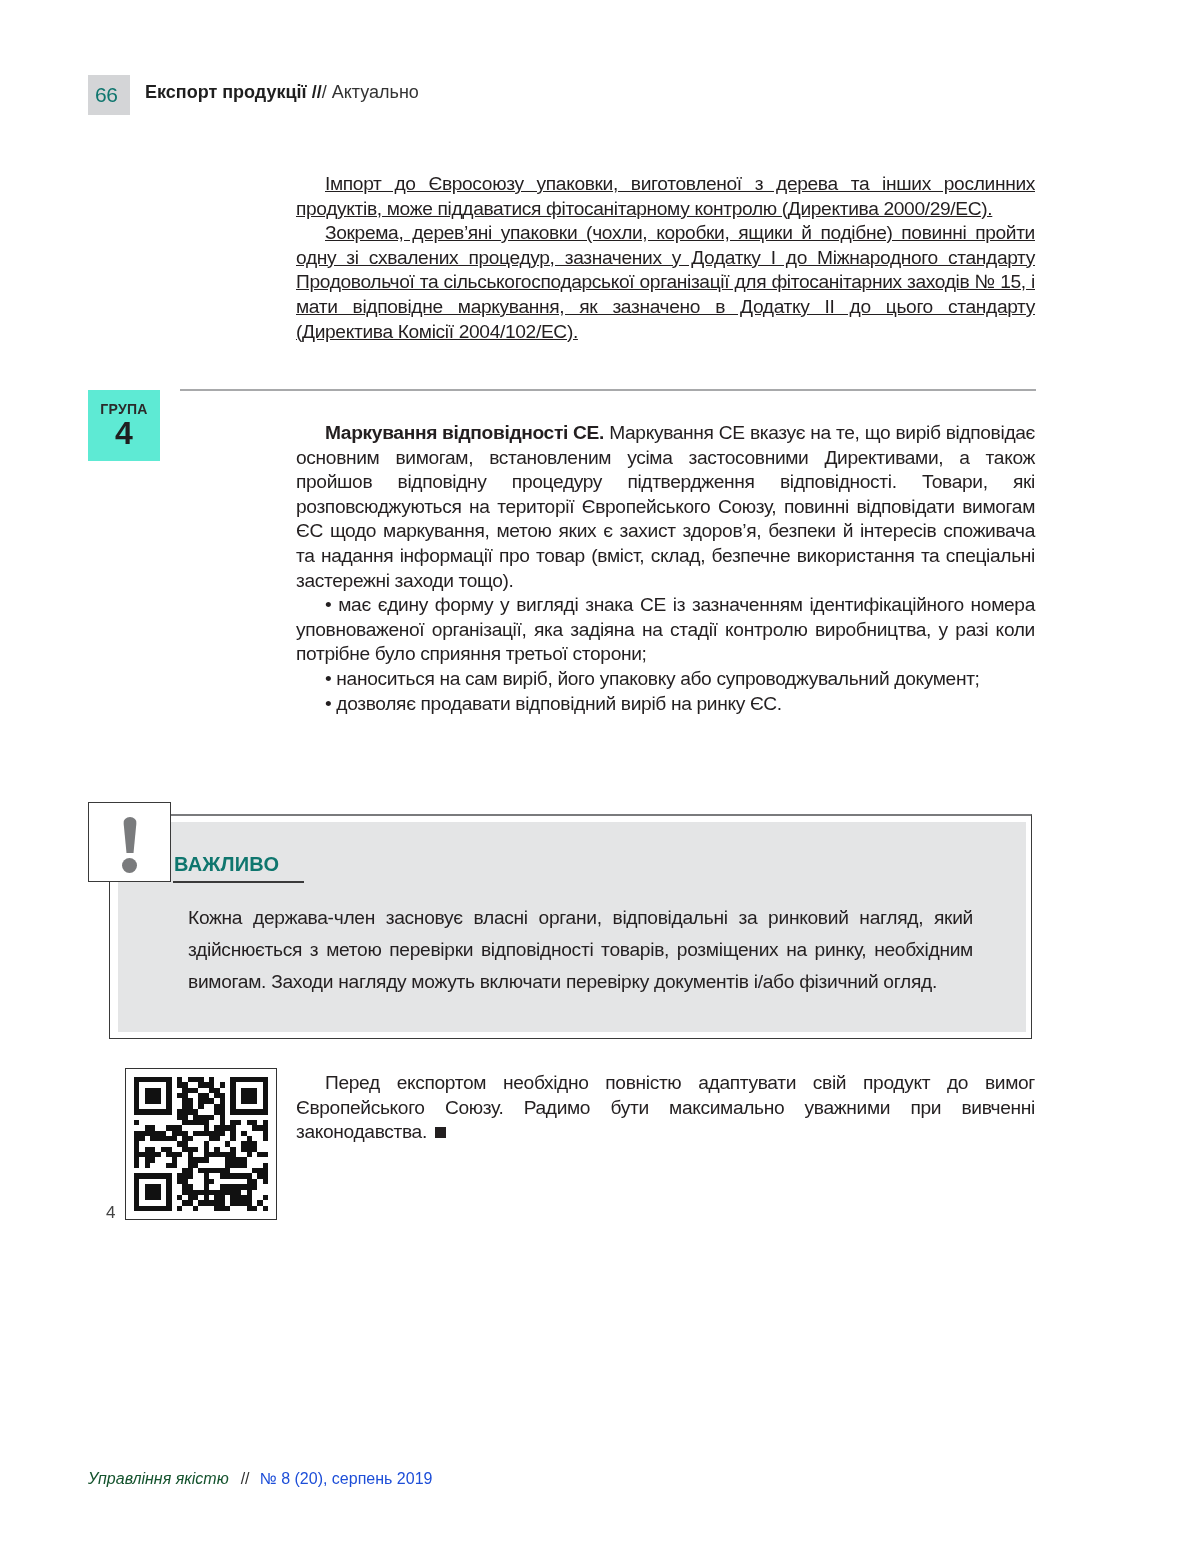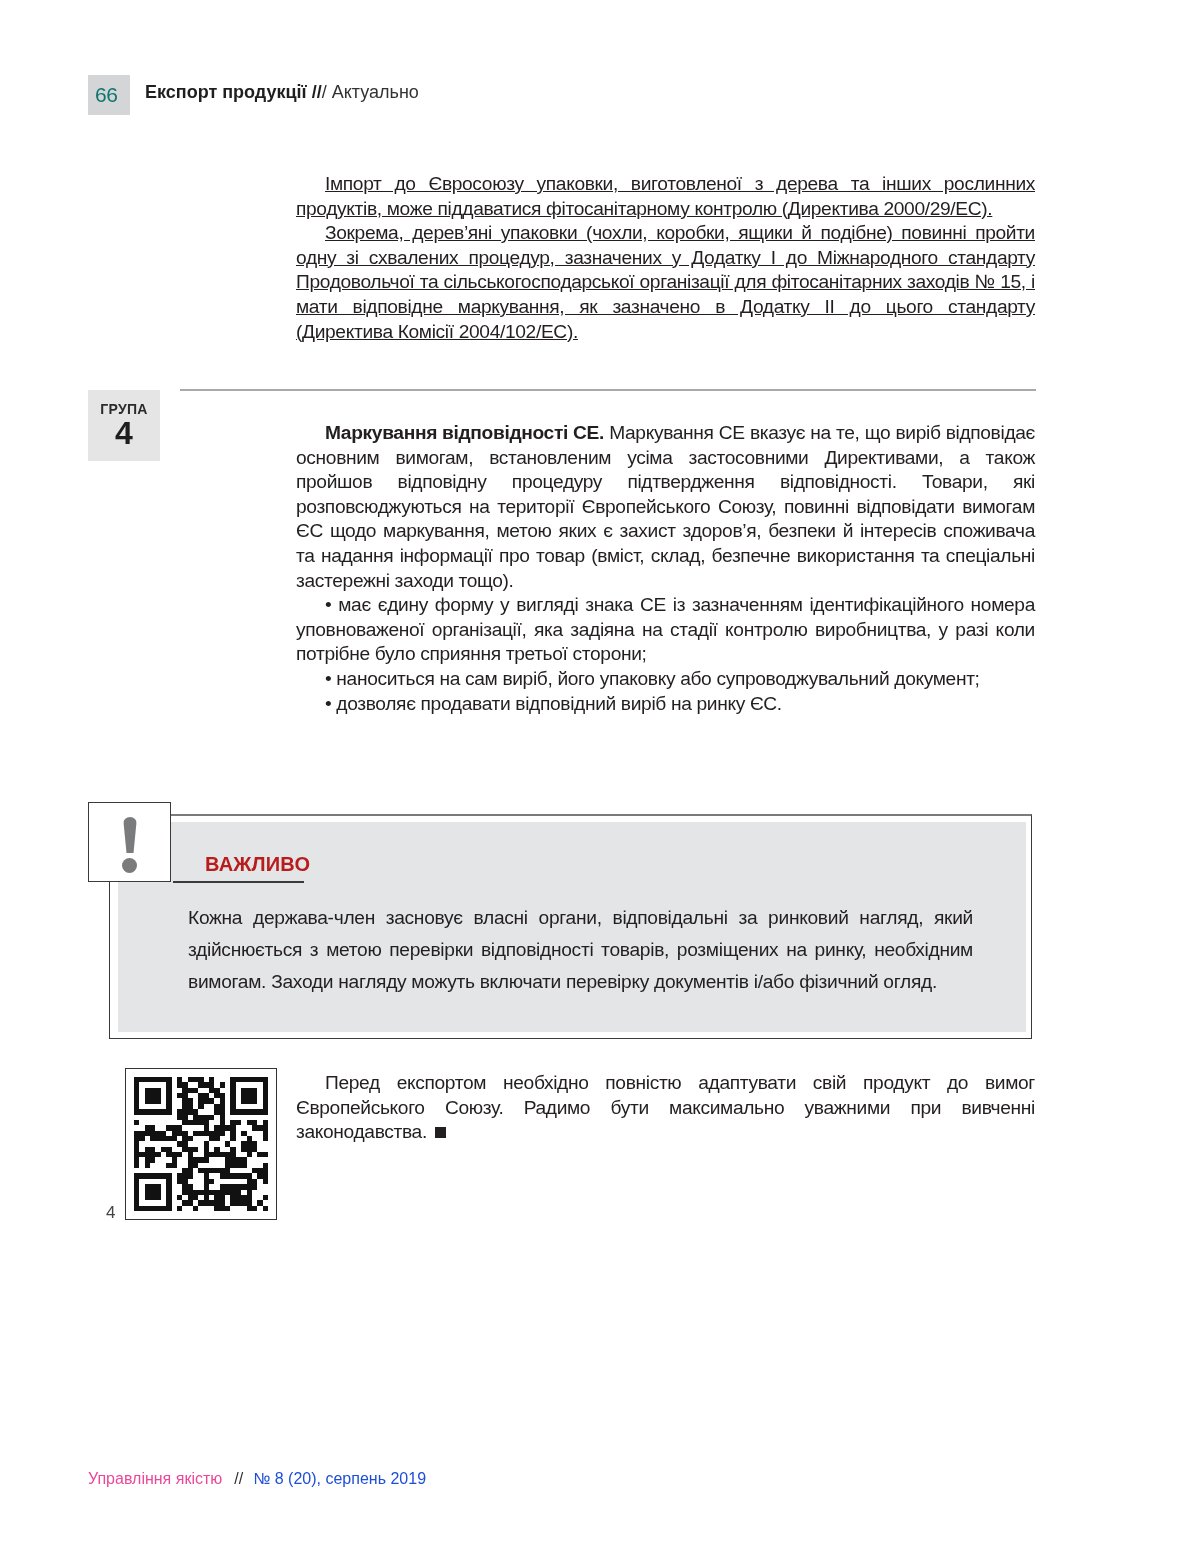--- a/index.html
+++ b/index.html
@@ -16,50 +16,50 @@
   .running-head .rubric { font-weight: normal; color: #333; }
 
   .col { position: absolute; left: 296px; width: 739px; font-size: 19.2px; line-height: 24.6px;
          color: #231f20; text-align: justify; font-stretch: condensed; }
   .col p { margin: 0; text-indent: 29px; letter-spacing: -0.35px; }
   .col p.bullet { text-indent: 29px; }
   .col .lead { font-weight: bold; }
 
   .divider { position: absolute; left: 180px; top: 389px; width: 856px; height: 2px; background: #a8a9ab; }
 
-  .group-box { position: absolute; left: 88px; top: 390px; width: 72px; height: 71px; background: #e5e5e5;
+  .group-box { position: absolute; left: 88px; top: 390px; width: 72px; height: 71px; background: #5eead4;
                text-align: center; }
   .group-label { display: block; margin-top: 11px; font-size: 14px; font-weight: bold; color: #2b2b2b; letter-spacing: 0.3px; }
   .group-num { display: block; margin-top: 0px; font-size: 32px; font-weight: bold; color: #1f1f1f; line-height: 32px; }
 
   .notice-outer { position: absolute; left: 109px; top: 814px; width: 923px; height: 225px;
                   border: 1.5px solid #3a3a3a; border-top: 2px solid #7a7b7d; box-sizing: border-box; }
   .notice-fill { position: absolute; left: 118px; top: 822px; width: 908px; height: 210px; background: #e4e5e6; }
   .excl-box { position: absolute; left: 88px; top: 802px; width: 83px; height: 80px; background: #ffffff;
               border: 1.5px solid #3a3a3a; box-sizing: border-box; }
   .excl-bar { position: absolute; left: 34px; top: 14px; width: 14px; height: 36px; background: #7a7b7d;
               border-radius: 7px 7px 3px 3px; clip-path: polygon(0 0,100% 0,75% 100%,25% 100%); }
   .excl-dot { position: absolute; left: 33px; top: 55px; width: 15px; height: 15px; border-radius: 50%; background: #7a7b7d; }
-  .notice-title { position: absolute; left: 205px; top: 853px; font-size: 20px; font-weight: bold; color: #b91c1c;
+  .notice-title { position: absolute; left: 174px; top: 853px; font-size: 20px; font-weight: bold; color: #0f766e;
                   letter-spacing: 0.2px; }
   .notice-underline { position: absolute; left: 173px; top: 881px; width: 131px; height: 1.5px; background: #3a3a3a; }
   .notice-text { position: absolute; left: 188px; top: 902px; width: 785px; font-size: 19.2px; line-height: 32px;
                  text-align: justify; color: #231f20; letter-spacing: -0.3px; }
   .notice-text p { margin: 0; }
 
   .qr { position: absolute; left: 125px; top: 1068px; width: 152px; height: 152px; border: 1px solid #333;
         box-sizing: border-box; background: #fff; }
   .qr svg { position: absolute; left: 8px; top: 8px; width: 134px; height: 134px; }
   .footnote-num { position: absolute; left: 106px; top: 1203px; font-size: 17px; color: #444; }
 
   .end-mark { display: inline-block; width: 11px; height: 11px; background: #231f20; margin-left: 8px; vertical-align: 0px; }
   sup { font-size: 10px; line-height: 0; }
 
   .footer { position: absolute; left: 88px; top: 1470px; font-size: 16px; color: #333; white-space: nowrap; }
-  .footer .journal { color: #ec4899; }
+  .footer .journal { color: #14532d; font-style: italic; }
   .footer .sep { margin: 0 10px 0 12px; color: #333; }
   .footer .issue { font-weight: normal; color: #1d4ed8; }
 </style>
 </head>
 <body>
 
 <div class="page-num-box"></div>
 <div class="page-num">66</div>
 <div class="running-head">
   <span class="section">Експорт продукції</span><span class="sep"> //</span><span class="rubric">/ Актуально</span>

